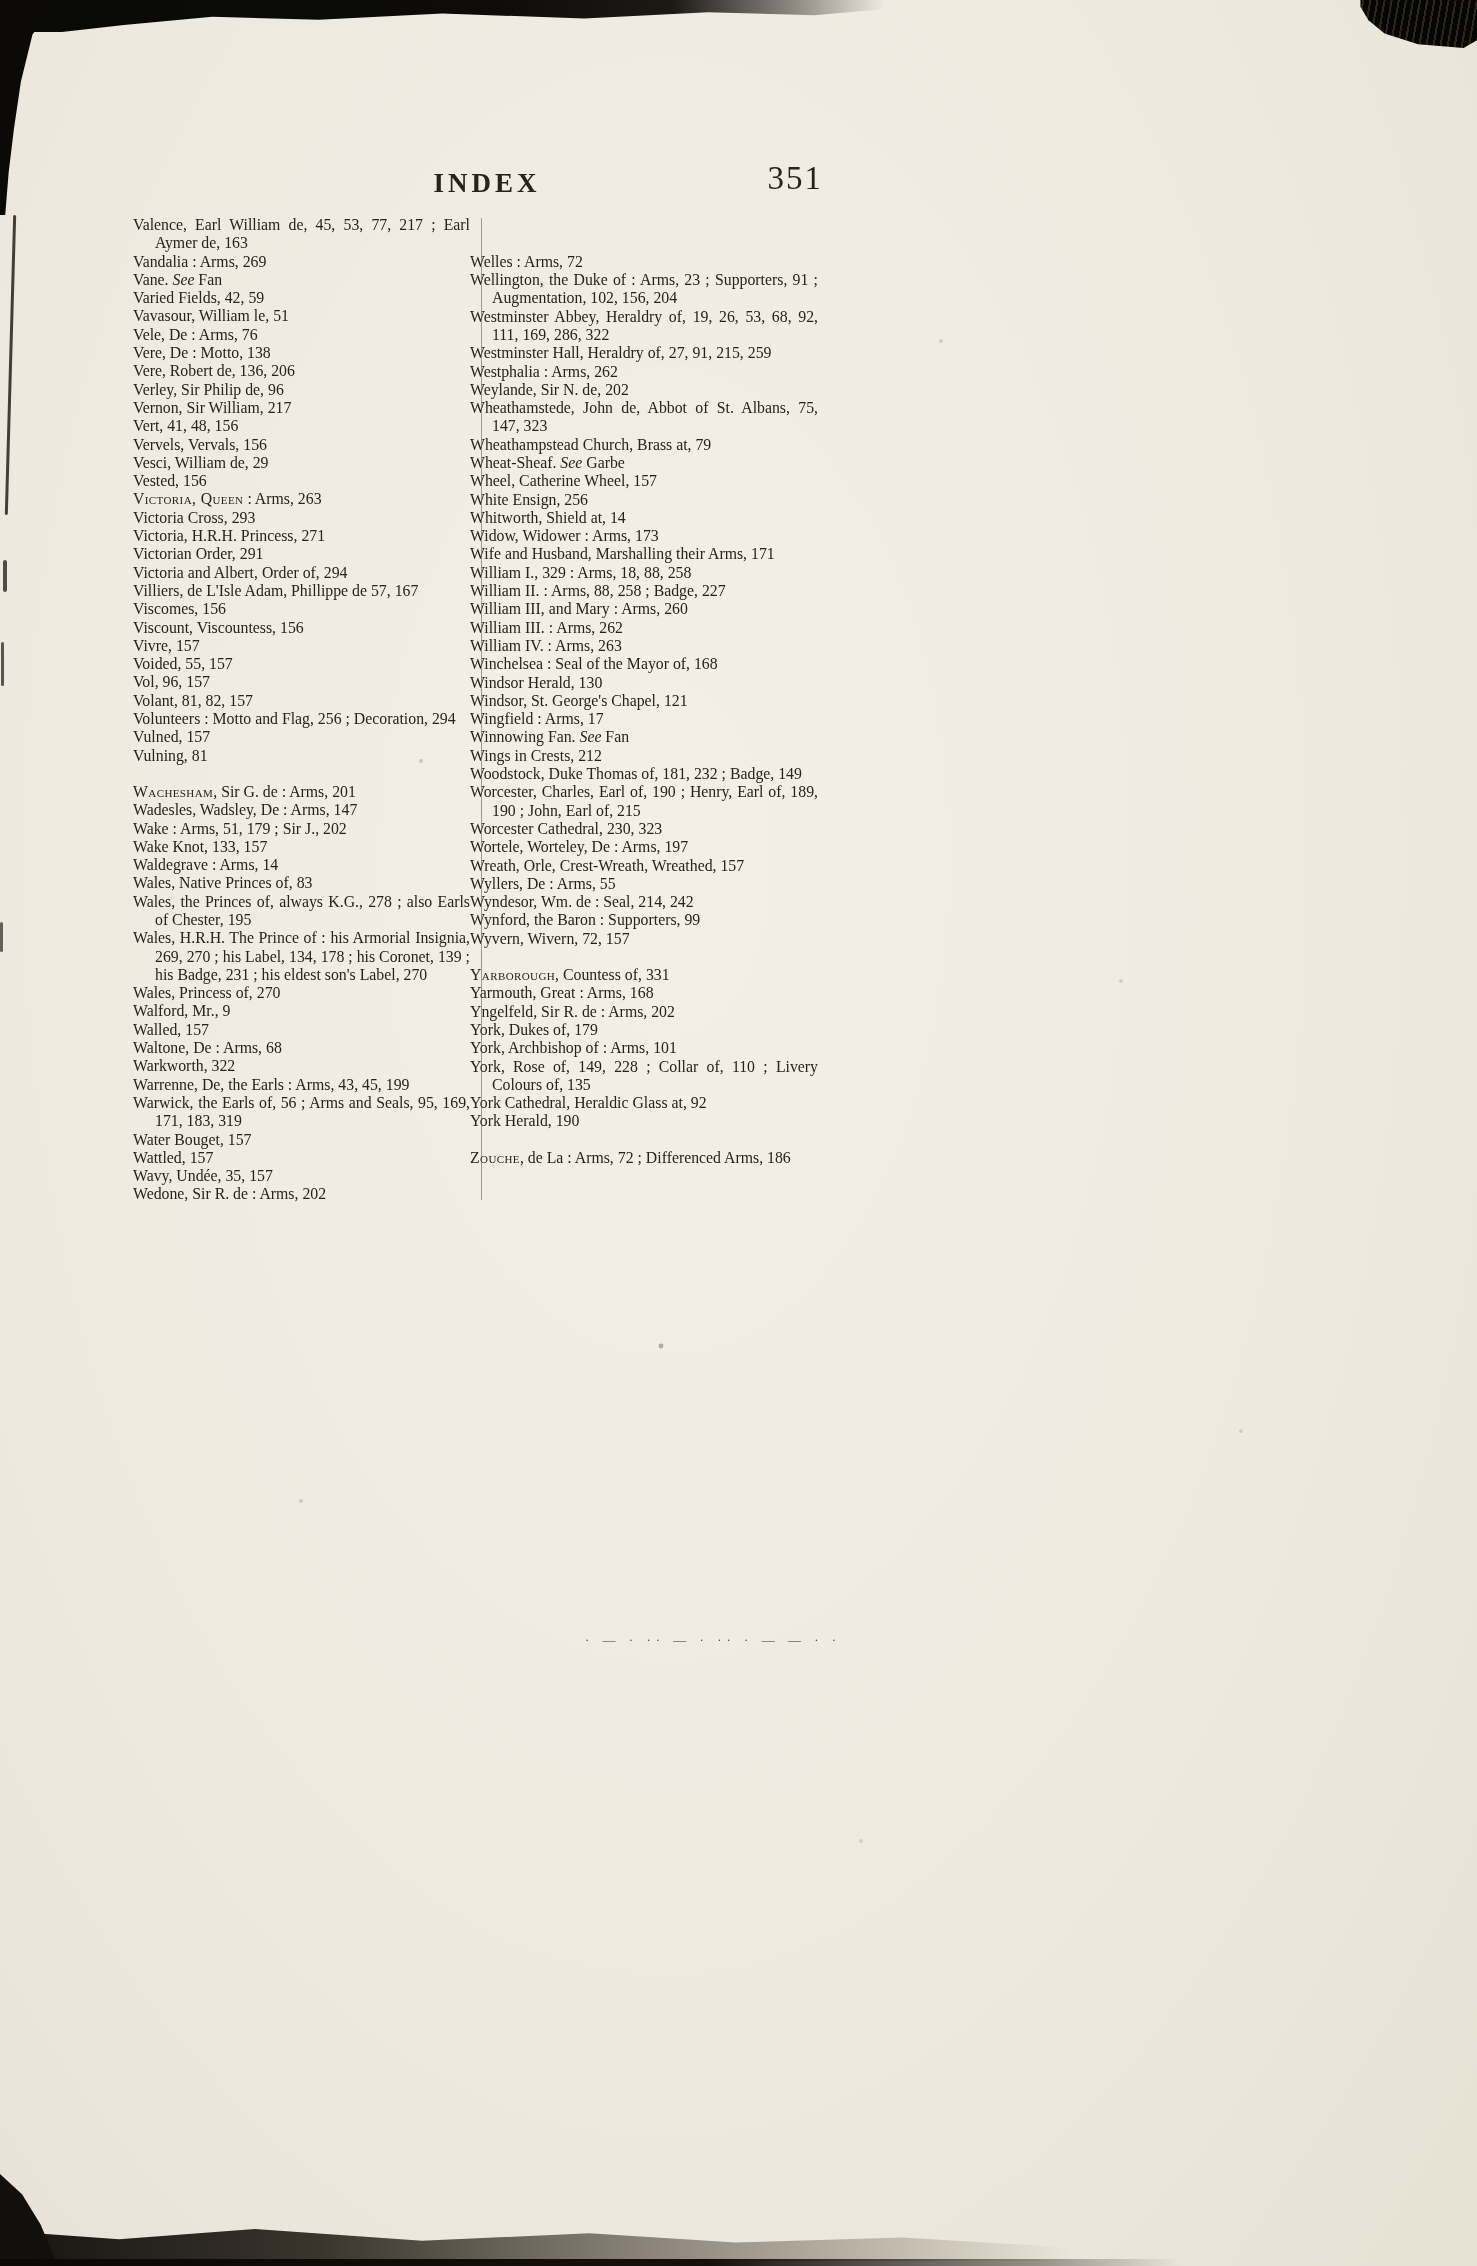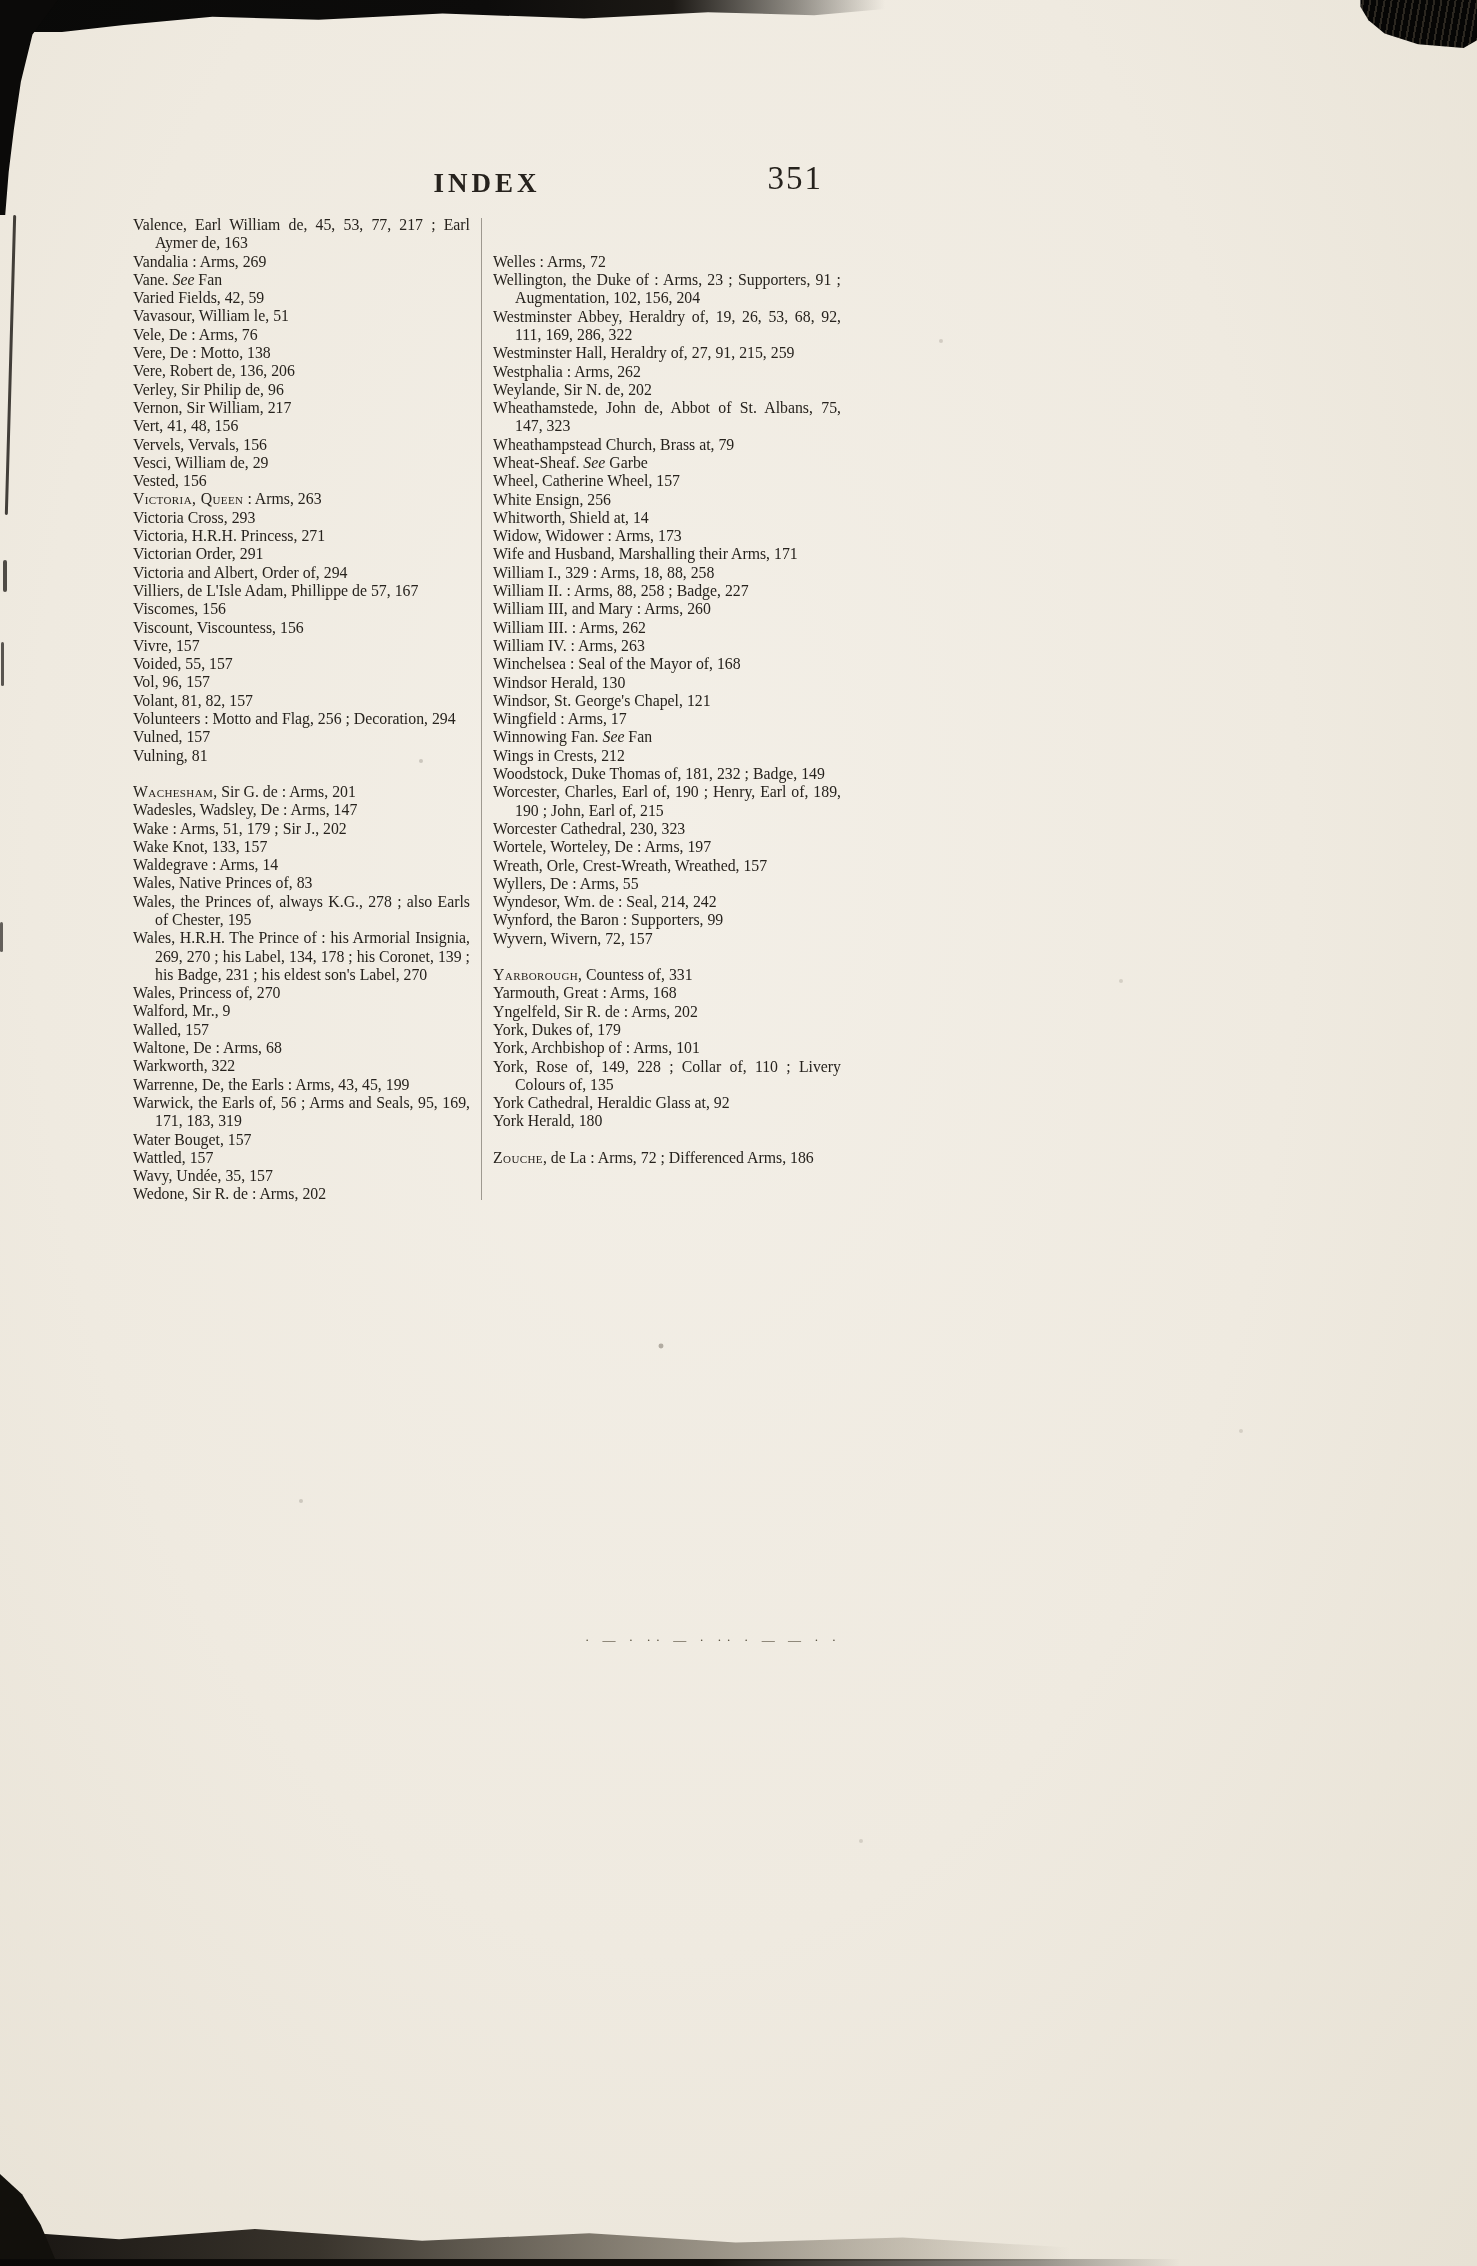--- a/index.html
+++ b/index.html
@@ -18,21 +18,21 @@
   .header{position:relative;height:50px;}
   .header .title{
     position:absolute;left:0;right:0;top:2px;text-align:center;
     font-size:27px;letter-spacing:4px;font-weight:bold;
   }
   .header .pagenum{
     position:absolute;right:18px;top:-6px;font-size:33px;letter-spacing:2px;
   }
   .columns{position:relative;display:flex;align-items:center;}
   .col{width:337px;}
-  .col.right{width:348px;margin-left:23px;}
+  .col.right{width:348px;}
   .divider{position:absolute;left:348px;top:2px;bottom:4px;width:1px;background:rgba(90,84,74,0.55);}
   .entry{
     margin:0;padding-left:22px;text-indent:-22px;
     text-align:justify;font-size:15.8px;line-height:18.3px;
   }
   .group{margin-bottom:18px;}
   .group:last-child{margin-bottom:0;}
   .sc{font-variant:small-caps;letter-spacing:0.4px;}
   .it{font-style:italic;}
   
@@ -195,21 +195,21 @@
             <p class="entry">Wyvern, Wivern, 72, 157</p>
           </div>
           <div class="group">
             <p class="entry"><span class="sc">Yarborough</span><span class="">, Countess of, 331</span></p>
             <p class="entry">Yarmouth, Great :  Arms, 168</p>
             <p class="entry">Yngelfeld, Sir R. de :  Arms, 202</p>
             <p class="entry">York, Dukes of, 179</p>
             <p class="entry">York, Archbishop of :  Arms, 101</p>
             <p class="entry">York,  Rose  of,  149,  228 ;   Collar  of, 110 ;  Livery Colours of, 135</p>
             <p class="entry">York Cathedral, Heraldic Glass at, 92</p>
-            <p class="entry">York Herald, 180</p>
+            <p class="entry">York Herald, 190</p>
           </div>
           <div class="group">
             <p class="entry"><span class="sc">Zouche</span><span class="">, de La :  Arms, 72 ;  Differenced Arms, 186</span></p>
           </div>
         </div>
     </div>
   </div>
 
 </div>
 

